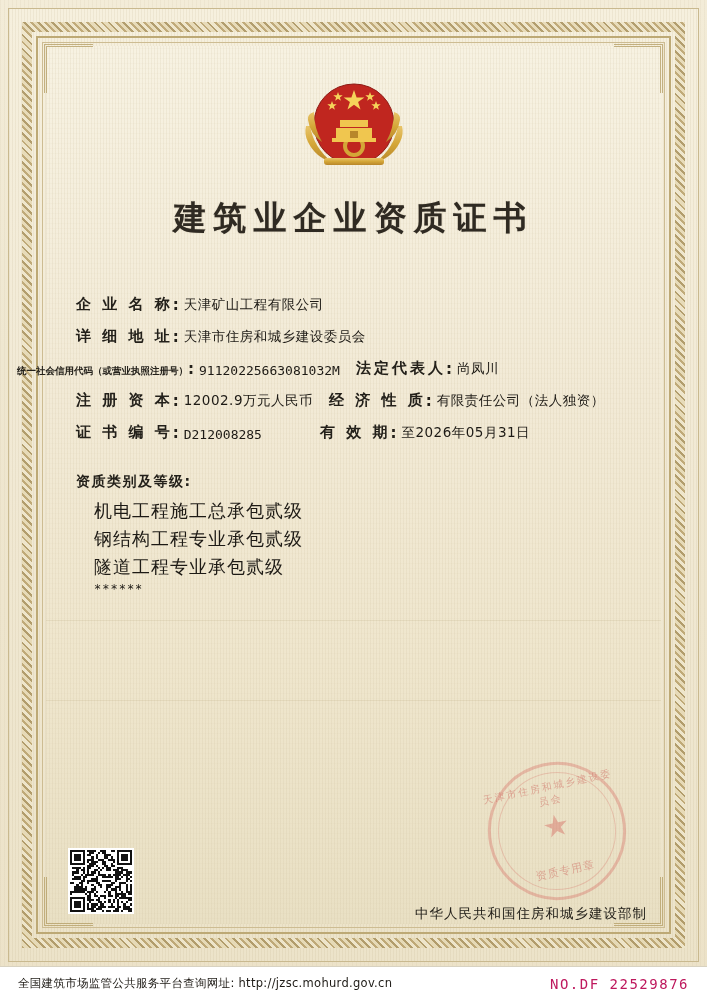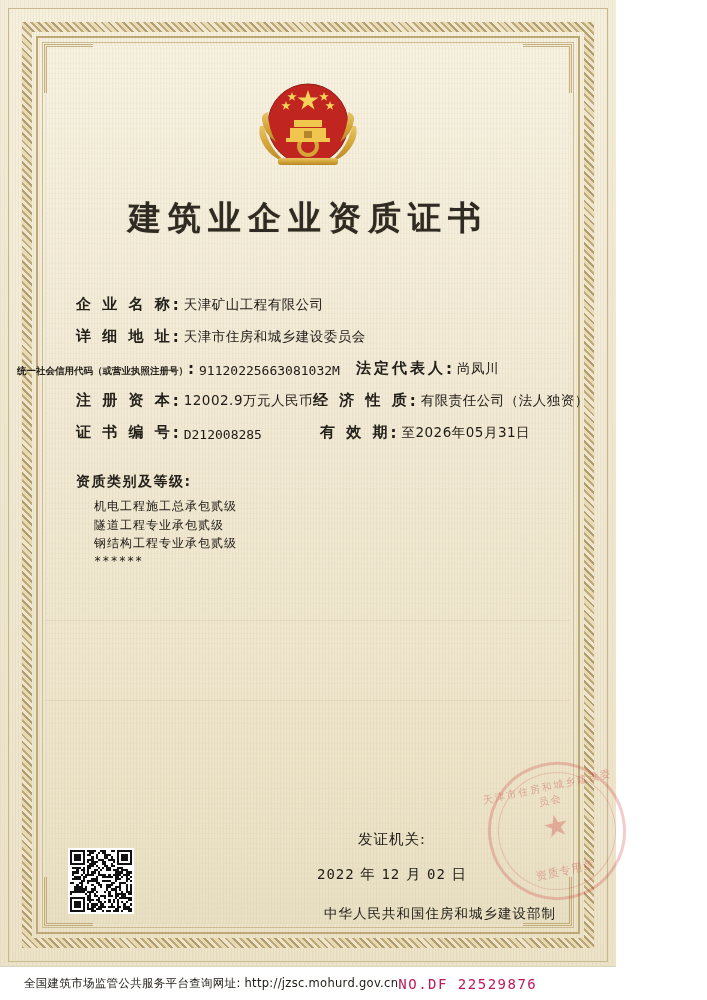--- a/index.html
+++ b/index.html
@@ -9,21 +9,21 @@
   }
   body {
     width: 707px;
     height: 1000px;
     font-family: "Liberation Serif", "DejaVu Serif", serif;
     overflow: hidden;
   }
 
   #cert {
     position: relative;
-    width: 616px;
+    width: 707px;
     height: 1000px;
     box-sizing: border-box;
     background:
       repeating-linear-gradient(90deg,
         rgba(190,175,140,0.10) 0px,
         rgba(190,175,140,0.10) 1px,
         rgba(255,255,255,0) 1px,
         rgba(255,255,255,0) 4px),
       linear-gradient(180deg, #f3ecd8 0%, #efe7d0 35%, #eee5cd 60%, #ece2c8 100%);
   }
@@ -190,21 +190,21 @@
     font-weight: bold;
     color: #23201a;
     letter-spacing: 1.5px;
     margin-top: 31px;
   }
   .qual-list {
     margin: 6px 0 0 18px;
   }
   .qual-item {
     font-family: "DejaVu Sans", "Liberation Sans", sans-serif;
-    font-size: 12px;
+    font-size: 18px;
     color: #1d1a15;
     letter-spacing: 1px;
     line-height: 1.55;
   }
   .qual-stars {
     font-family: "DejaVu Sans Mono", "Liberation Mono", monospace;
     font-size: 12px;
     letter-spacing: 1px;
     color: #1d1a15;
     margin-top: 1px;
@@ -310,21 +310,22 @@
     height: 62px;
   }
 
   
   .footer {
     position: absolute;
     left: 0; right: 0; bottom: 0;
     height: 34px;
     display: flex;
     align-items: center;
-    padding: 0 24px;
+    justify-content: space-between;
+    padding: 0 18px;
     box-sizing: border-box;
     background: #ffffff;
     border-top: 1px solid #d8d2c0;
   }
   .footer-left {
     font-family: "DejaVu Sans", "Liberation Sans", sans-serif;
     font-size: 11.5px;
     color: #1d1a15;
     letter-spacing: 0.3px;
   }
@@ -448,47 +449,36 @@
       <span class="val mono">D212008285</span>
       <span class="gap" style="width:58px"></span>
       <span class="lbl">有 效 期</span>
       <span class="colon">:</span>
       <span class="val">至2026年05月31日</span>
     </div>
 
     <div class="qual-title">资质类别及等级:</div>
     <div class="qual-list">
       <div class="qual-item">机电工程施工总承包贰级</div>
+      <div class="qual-item">钢结构工程专业承包贰级</div>
       <div class="qual-item">隧道工程专业承包贰级</div>
-      <div class="qual-item">钢结构工程专业承包贰级</div>
       <div class="qual-stars">******</div>
     </div>
   </div>
 
   <div class="watermark-band" style="top:620px"></div>
   <div class="watermark-band" style="top:700px"></div>
 
   <div class="seal">
     <div class="ring2"></div>
     <div class="seal-text-top">天津市住房和城乡建设委员会</div>
     <div class="seal-star">★</div>
     <div class="seal-text-bottom">资质专用章</div>
   </div>
 
-  <div class="issuer-block">
-    <div class="issuer-line">发证机关:</div>
-    <div class="date-line">
-      <span class="num">2022</span>
-      <span>年</span>
-      <span class="num">12</span>
-      <span>月</span>
-      <span class="num">02</span>
-      <span>日</span>
-    </div>
-  </div>
 
   <div class="ministry">中华人民共和国住房和城乡建设部制</div>
 
   <div class="qr">
     <svg class="qrgrid" viewBox="0 0 29 29" width="62" height="62" shape-rendering="crispEdges" aria-hidden="true">
       <rect width="29" height="29" fill="#ffffff"></rect>
       <g fill="#111111" id="qr-modules">
           <rect x="0" y="0" width="1" height="1"></rect>
           <rect x="1" y="0" width="1" height="1"></rect>
           <rect x="2" y="0" width="1" height="1"></rect>

